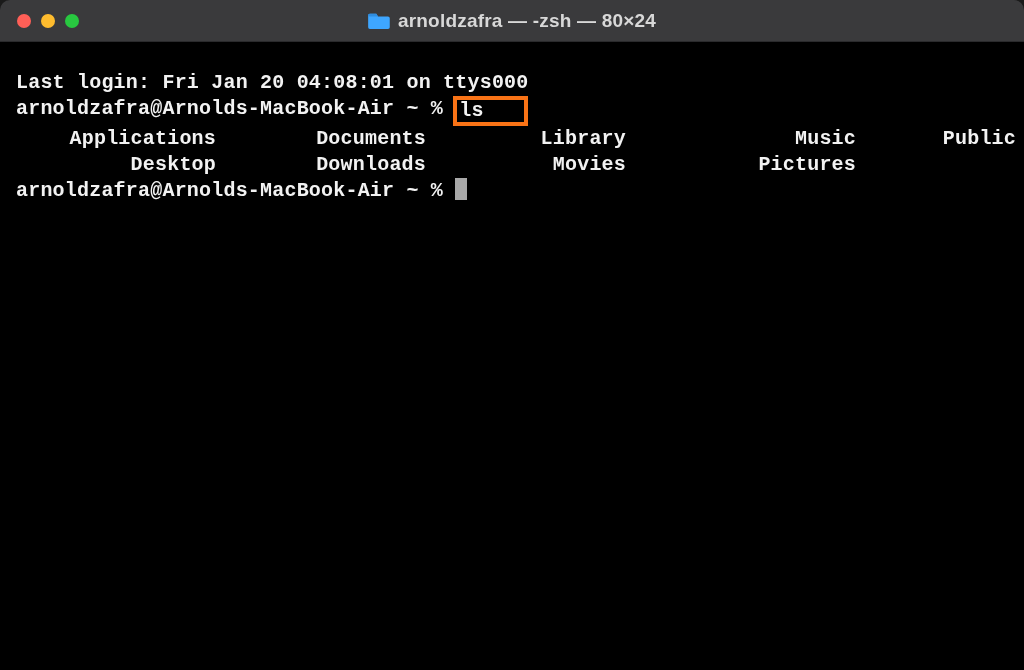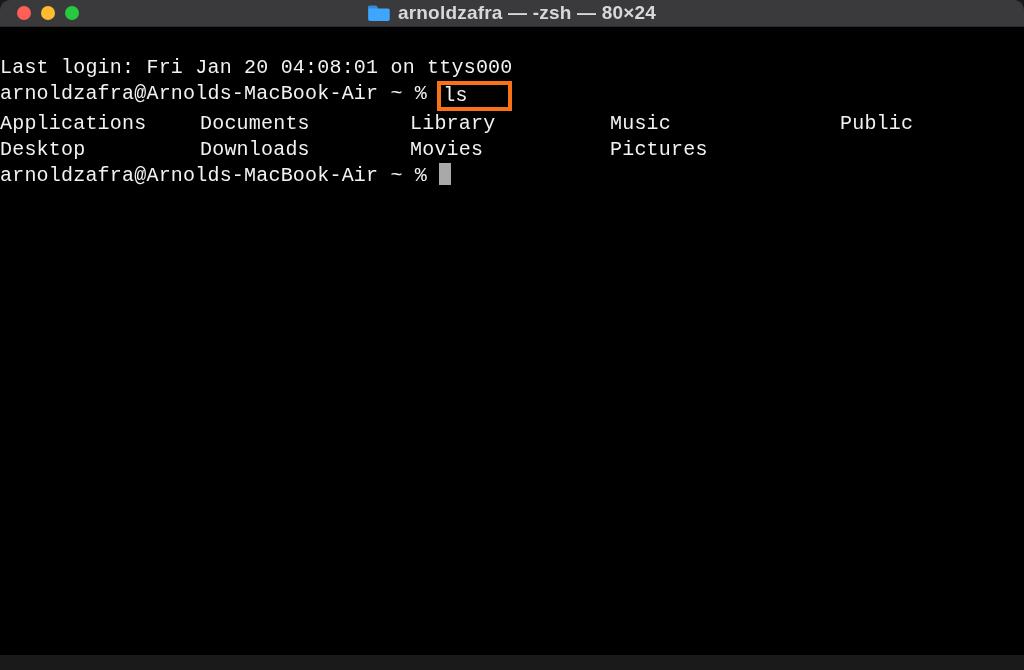--- a/index.html
+++ b/index.html
@@ -5,21 +5,21 @@
     * { margin: 0; padding: 0; box-sizing: border-box; }
     body {
       background: #1a1a1a;
       width: 1024px;
       height: 670px;
       font-family: "SF Mono", Menlo, Monaco, "Courier New", monospace;
       overflow: hidden;
     }
     .title-bar {
       background: #3a3a3c;
-      height: 27px;
+      height: 42px;
       display: flex;
       align-items: center;
       padding: 0 17px;
       position: relative;
       border-top-left-radius: 10px;
       border-top-right-radius: 10px;
       border-bottom: 1px solid #2a2a2c;
     }
     .traffic-lights {
       display: flex;
@@ -51,43 +51,44 @@
       color: #d8d8d8;
       font-size: 19px;
       font-weight: 600;
       font-family: -apple-system, BlinkMacSystemFont, "Segoe UI", sans-serif;
       letter-spacing: 0.2px;
     }
     .terminal-body {
       background: #000;
       color: #f2f2f2;
       height: calc(670px - 42px);
-      padding: 2px 0 0 0;
+      padding: 2px 0 0 16px;
       font-size: 20px;
       line-height: 26px;
       white-space: pre;
-      font-weight: 400;
+      font-weight: 700;
       letter-spacing: 0.2px;
     }
     .line { display: block; }
     .ls-highlight {
       display: inline-block;
       border: 4px solid #f97316;
       padding: 0 4px 0 2px;
       margin-left: -2px;
       line-height: 22px;
     }
     .ls-box {
       display: inline-block;
       width: 104px;
       vertical-align: top;
     }
     .dir-listing {
       display: grid;
       grid-template-columns: 200px 210px 200px 230px 160px;
+      text-align: right;
     }
     .dir-item { display: block; }
     .cursor-block {
       display: inline-block;
       width: 12px;
       height: 22px;
       background: #a9a9a9;
       vertical-align: middle;
       margin-top: -4px;
     }

